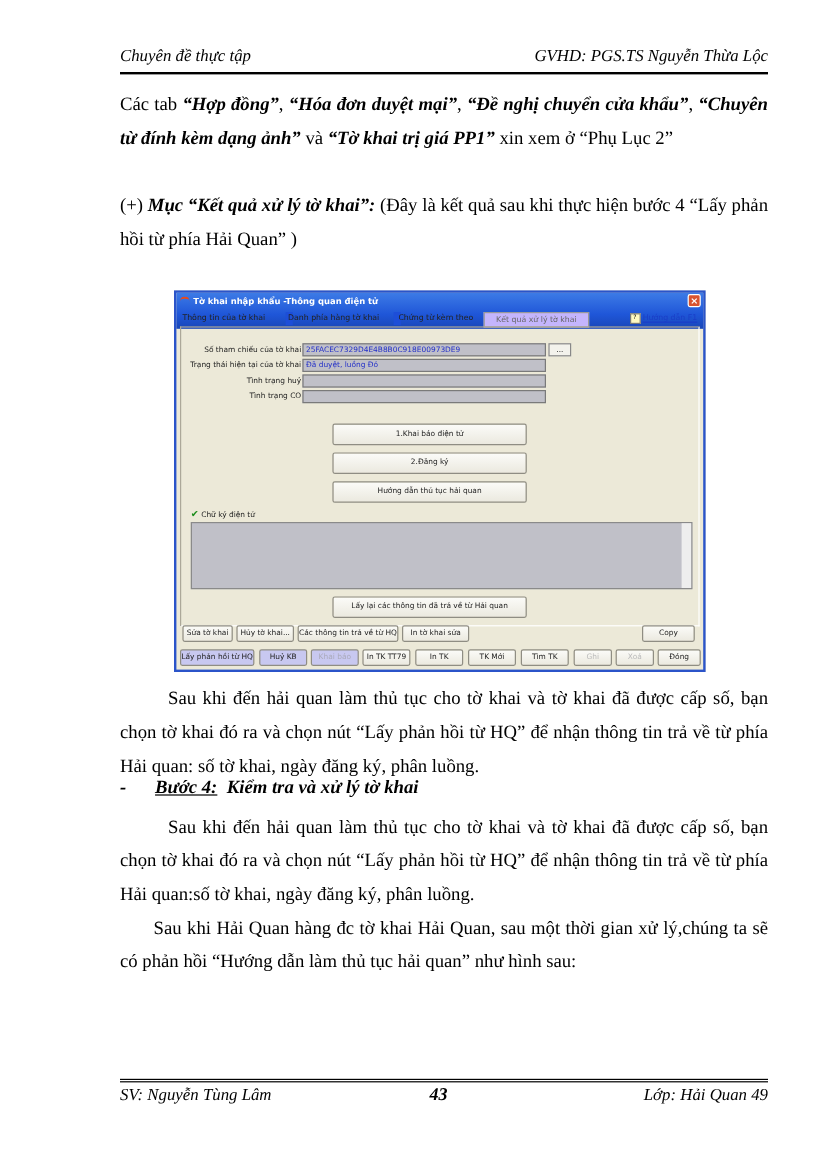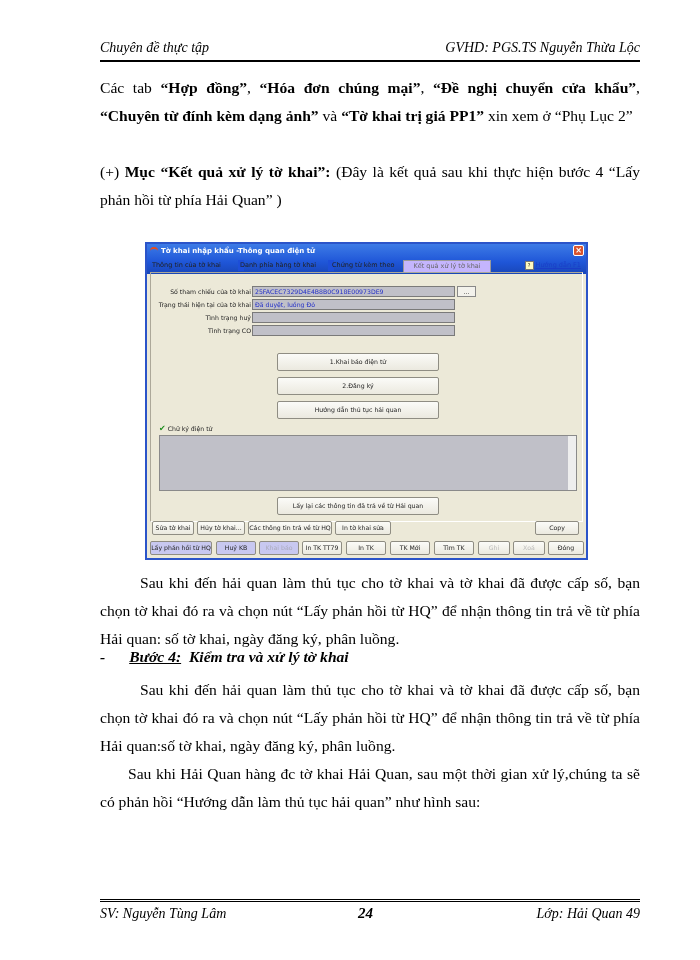--- a/index.html
+++ b/index.html
@@ -11,21 +11,21 @@
     position:absolute; left:100px; top:38px; width:540px; height:22px;
     font-style:italic; font-size:14px;
     border-bottom:2px solid #000;
   }
   .page-header .left { position:absolute; left:0; top:2px; }
   .page-header .right { position:absolute; right:0; top:2px;text-align:center; }
   .para {
     position:absolute; left:100px; width:540px;
     font-size:15.6px; line-height:28px; text-align:justify;
   }
-  .para b { font-weight:bold; }
+  .para b { font-weight:bold;font-style:italic; }
   .indent { text-indent:40px; }
   .indent2 { text-indent:28px; }
 
   
   .dlg {
     position:absolute; left:145px; top:242px; width:443px; height:318px;
     background:#ece9d8; border:2px solid #2b54c9; box-sizing:border-box;
     font-family:"DejaVu Sans", sans-serif; font-size:6.5px; color:#222;
   }
   .dlg .titlebar {
@@ -86,21 +86,21 @@
   .step-heading .u { text-decoration:underline;margin-left:24px; }
 </style>
 </head>
 <body>
 
 <div class="page-header">
   <span class="left">Chuyên đề thực tập</span>
   <span class="right">GVHD: PGS.TS Nguyễn Thừa Lộc</span>
 </div>
 
-<div class="para" style="top:74px;"><span> Các tab </span><b>“Hợp đồng”</b><span>, </span><b>“Hóa đơn chúng mại”</b><span>, </span><b>“Đề nghị chuyển cửa khẩu”</b><span>, </span><b>“Chuyên từ đính kèm dạng ảnh”</b><span> và </span><b>“Tờ khai trị giá PP1”</b><span> xin xem ở “Phụ Lục 2”</span></div>
+<div class="para" style="top:74px;"><span> Các tab </span><b>“Hợp đồng”</b><span>, </span><b>“Hóa đơn duyệt mại”</b><span>, </span><b>“Đề nghị chuyển cửa khẩu”</b><span>, </span><b>“Chuyên từ đính kèm dạng ảnh”</b><span> và </span><b>“Tờ khai trị giá PP1”</b><span> xin xem ở “Phụ Lục 2”</span></div>
 
 <div class="para" style="top:158px;"><span>(+) </span><b>Mục “Kết quả xử lý tờ khai”:</b><span> (Đây là kết quả sau khi thực hiện bước 4 “Lấy phản hồi từ phía Hải Quan” )</span></div>
 
 <div class="dlg">
   <div class="titlebar">
     <span class="app-icon"></span>
     <span>Tờ khai nhập khẩu -Thông quan điện tử</span>
     <span class="close">×</span>
   </div>
 
@@ -167,15 +167,15 @@
 <div class="para indent" style="top:569px;">Sau khi đến hải quan làm thủ tục cho tờ khai  và tờ khai  đã được cấp số, bạn chọn tờ khai  đó ra và chọn nút  “Lấy phản hồi từ HQ” để nhận thông tin  trả về từ phía Hải  quan: số tờ khai,  ngày  đăng ký, phân luồng.</div>
 
 <div class="step-heading"><span>-</span><span class="u">Bước 4:</span><span style="white-space:pre;">  Kiểm tra và xử lý tờ khai</span></div>
 
 <div class="para indent" style="top:676px;">Sau khi đến hải quan làm thủ tục cho tờ khai  và tờ khai  đã được cấp số, bạn chọn tờ khai  đó ra và chọn nút  “Lấy phản hồi từ HQ” để nhận thông tin  trả về từ phía Hải  quan:số tờ khai, ngày đăng ký, phân luồng.</div>
 
 <div class="para indent2" style="top:760px;">Sau khi Hải Quan hàng đc tờ khai Hải Quan, sau một thời gian xử lý,chúng ta sẽ có phản hồi “Hướng dẫn làm thủ tục hải quan” như hình sau:</div>
 
 <div class="page-footer">
   <span class="left">SV: Nguyễn Tùng Lâm</span>
-  <span class="mid">24</span>
+  <span class="mid">43</span>
   <span class="right">Lớp: Hải Quan 49</span>
 </div>
 
 </body></html>

